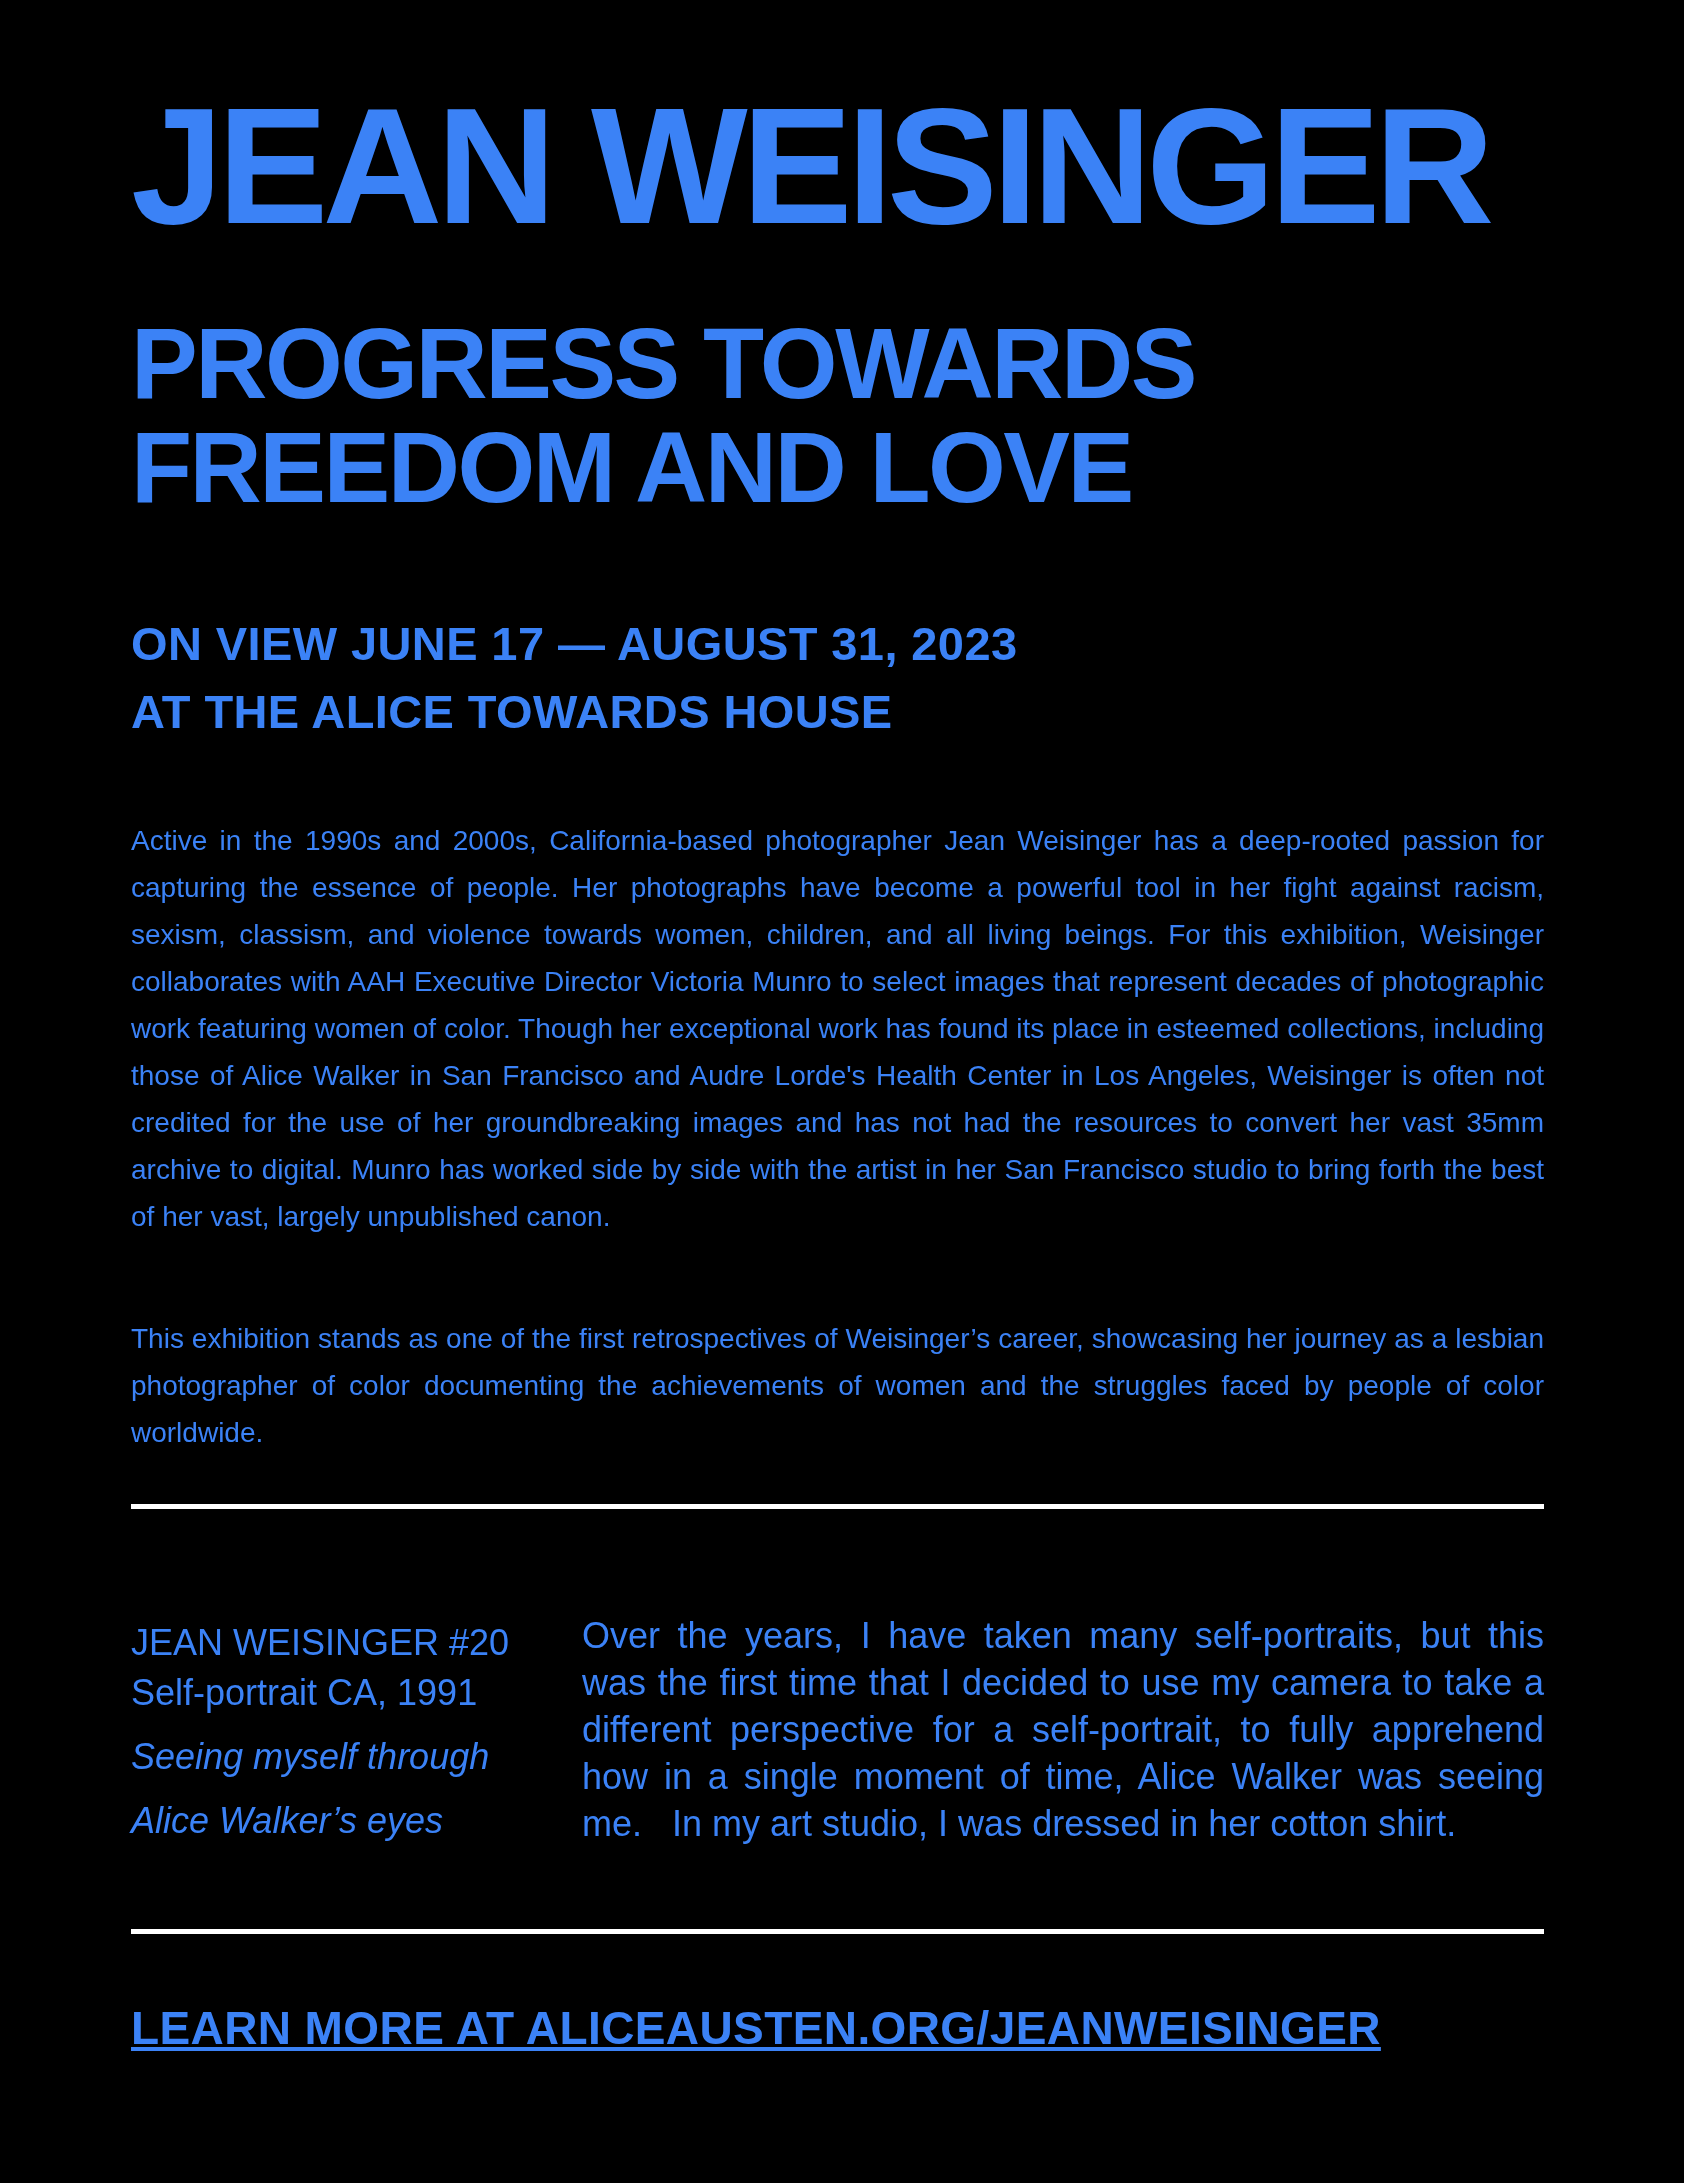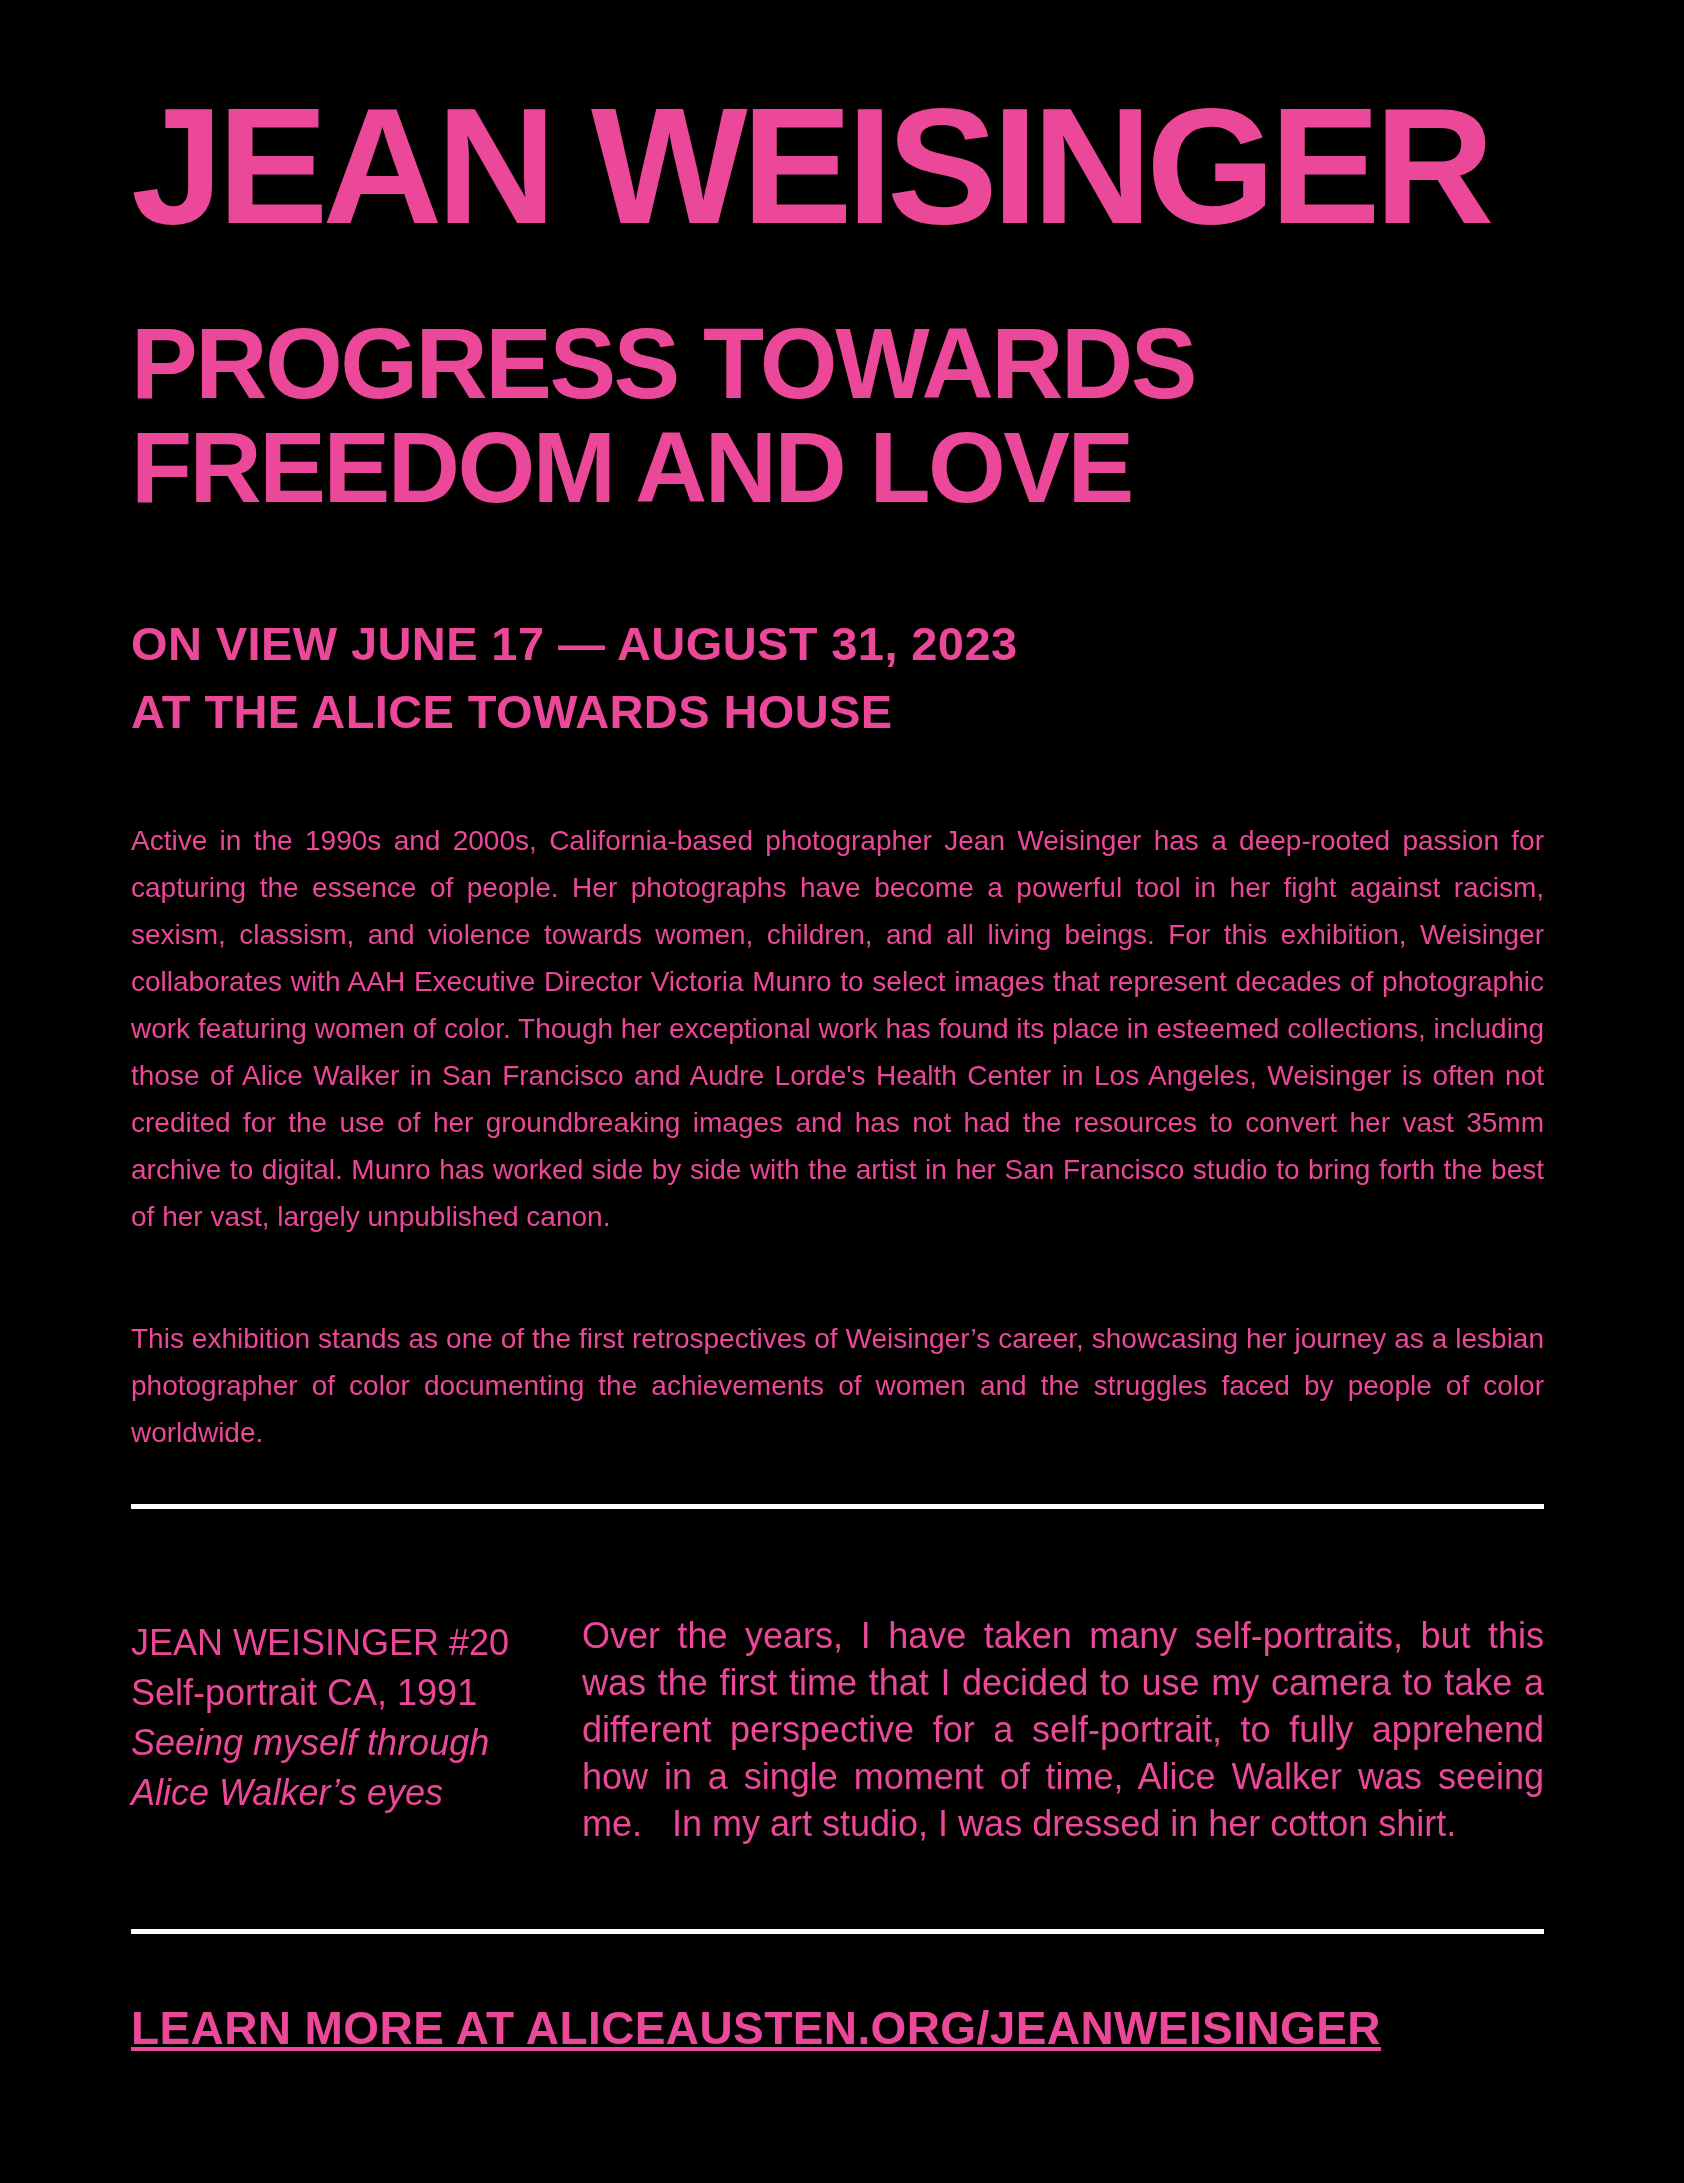--- a/index.html
+++ b/index.html
@@ -7,21 +7,21 @@
     padding: 0;
     background: #000000;
   }
   * { box-sizing: border-box; }
 
   .poster {
     position: relative;
     width: 1684px;
     height: 2183px;
     background: #000000;
-    color: #ec4899;
+    color: #3b82f6;
     font-family: "Liberation Sans", sans-serif;
     padding: 83px 140px 0 131px;
     overflow: hidden;
   }
 
   .title {
     font-size: 166px;
     font-weight: bold;
     line-height: 1.0;
     letter-spacing: -5.8px;
@@ -73,21 +73,21 @@
 
   .caption-col {
     width: 387px;
     flex: 0 0 387px;
     padding-top: 42px;
     font-size: 36px;
     line-height: 50px;
   }
 
   .caption-line { white-space: nowrap; }
-  .caption-line.italic { font-style: italic; }
+  .caption-line.italic { font-style: italic; margin-top: 14px; }
 
   .quote-col {
     flex: 1 1 auto;
     font-size: 36px;
     line-height: 47px;
     text-align: justify;
     text-justify: inter-word;
   }
 
   .footer {

